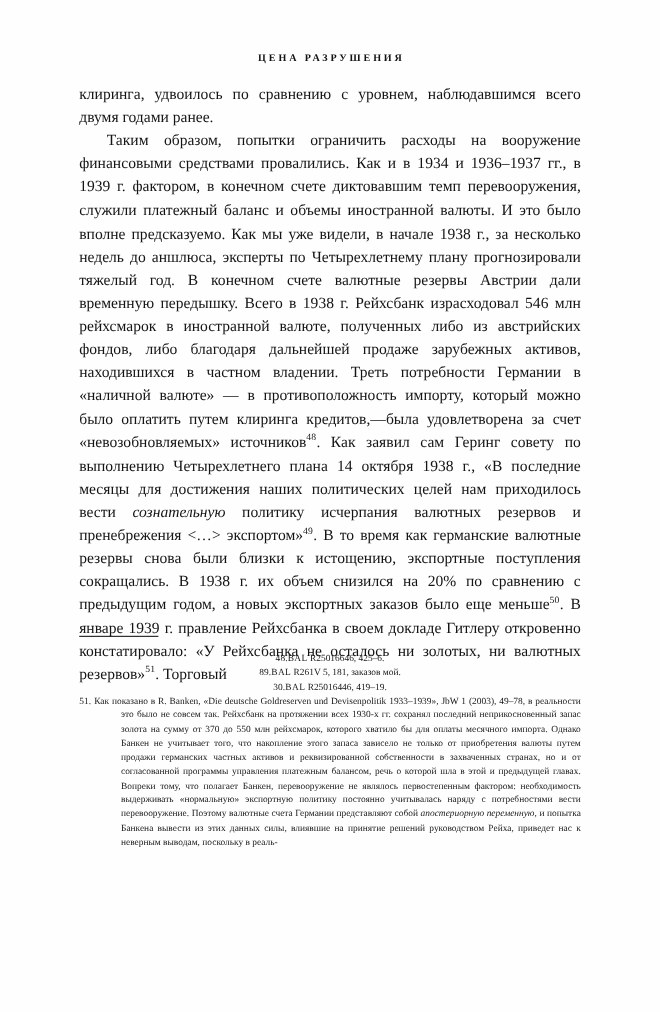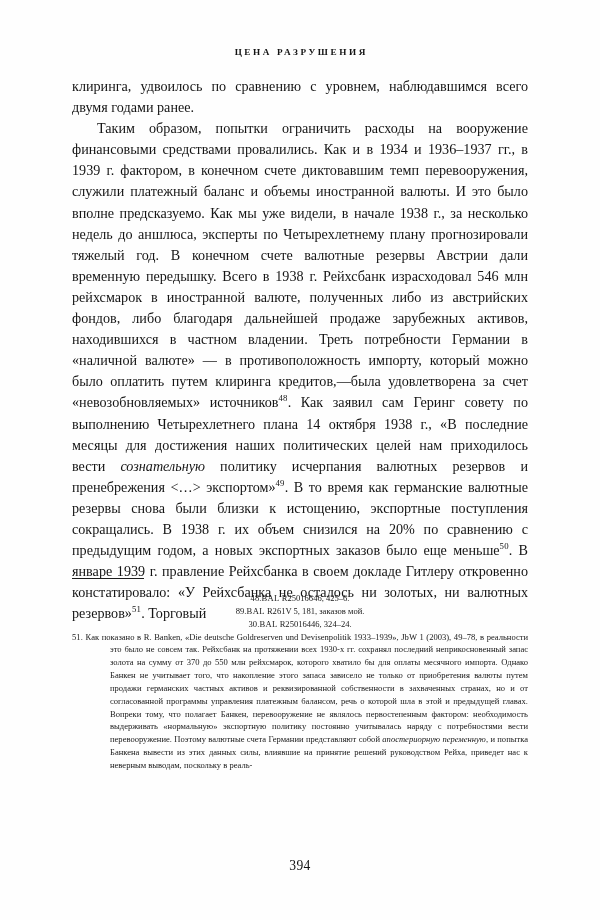--- a/index.html
+++ b/index.html
@@ -138,21 +138,20 @@
   </div>
 
   <div class="fn-rule"></div>
 
   <div class="footnotes">
 
     <p class="fn fn-short"><span class="fn-num">48.</span><span class="sc">BAL</span><span> R25016646, 425–6.</span></p>
 
     <p class="fn fn-short"><span class="fn-num">89.</span><span class="sc">BAL</span><span> R261V 5, 181, заказов мой.</span></p>
 
-    <p class="fn fn-short"><span class="fn-num">30.</span><span class="sc">BAL</span><span> R25016446, 324–24.</span></p>
+    <p class="fn fn-short"><span class="fn-num">30.</span><span class="sc">BAL</span><span> R25016446, 419–19.</span></p>
 
     <p class="fn fn-long"><span class="fn-num">51.</span><span> Как показано в R. Banken, «Die deutsche Goldreserven und Devisenpolitik 1933–1939», JbW 1 (2003), 49–78, в реальности это было не совсем так. Рейхсбанк на протяжении всех 1930-х гг. сохранял последний неприкосновенный запас золота на сумму от 370 до 550 млн рейхсмарок, которого хватило бы для оплаты месячного импорта. Однако Банкен не учитывает того, что накопление этого запаса зависело не только от приобретения валюты путем продажи германских частных активов и реквизированной собственности в захваченных странах, но и от согласованной программы управления платежным балансом, речь о которой шла в этой и предыдущей главах. Вопреки тому, что полагает Банкен, перевооружение не являлось первостепенным фактором: необходимость выдерживать «нормальную» экспортную политику постоянно учитывалась наряду с потребностями вести перевооружение. Поэтому валютные счета Германии представляют собой </span><span class="ital">апостериорную переменную</span><span>, и попытка Банкена вывести из этих данных силы, влиявшие на принятие решений руководством Рейха, приведет нас к неверным выводам, поскольку в реаль-</span></p>
 
   </div>
 
-  <div class="folio">394</div>
 
 </div>
 
 </body></html>

